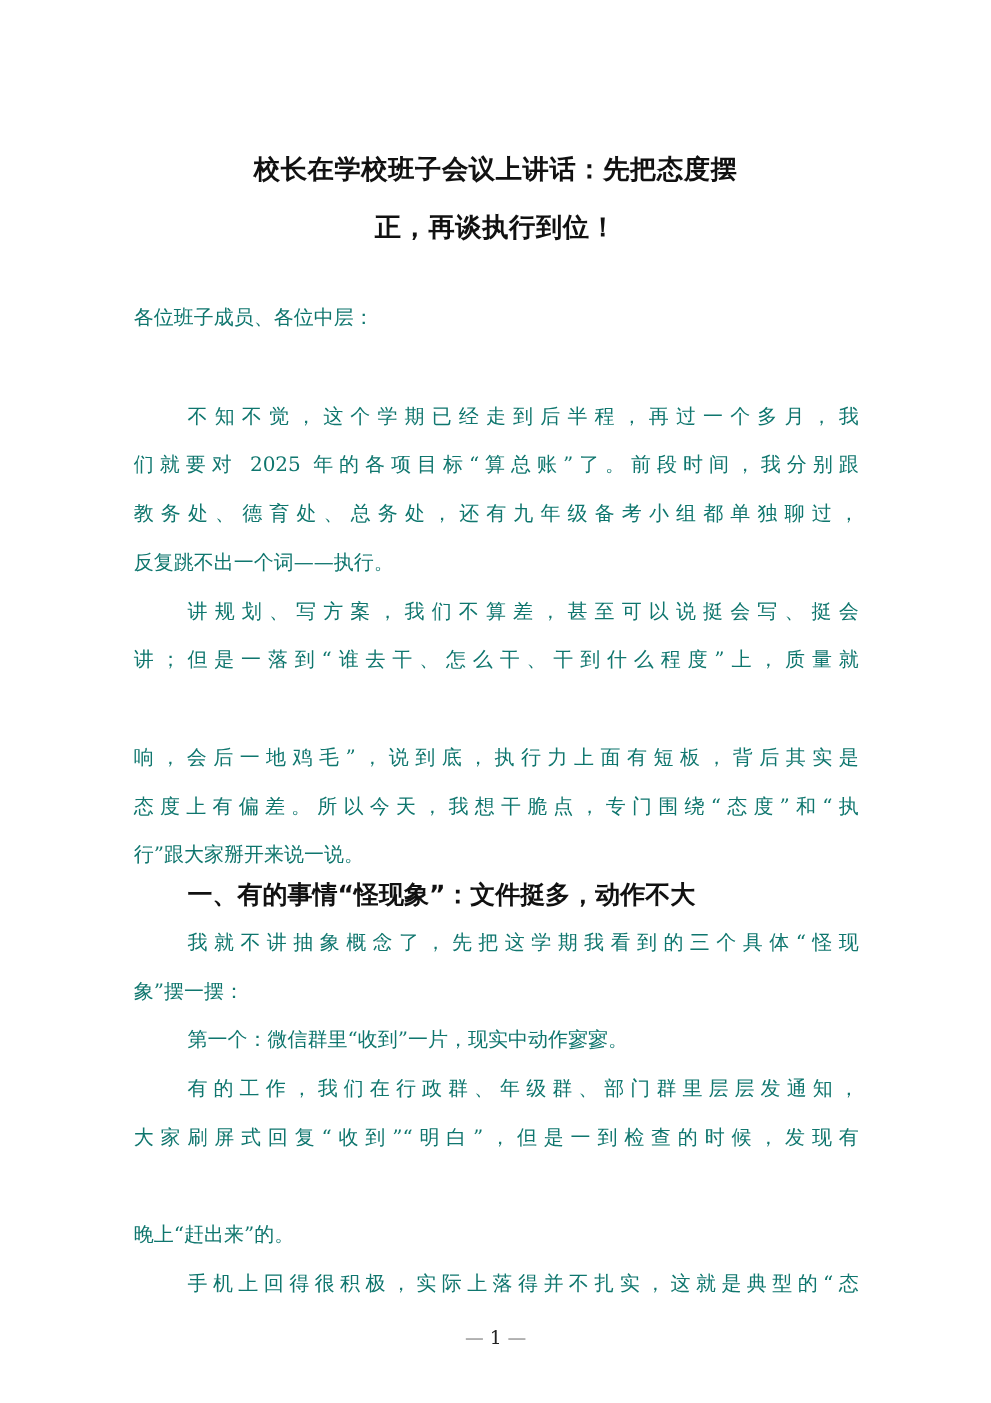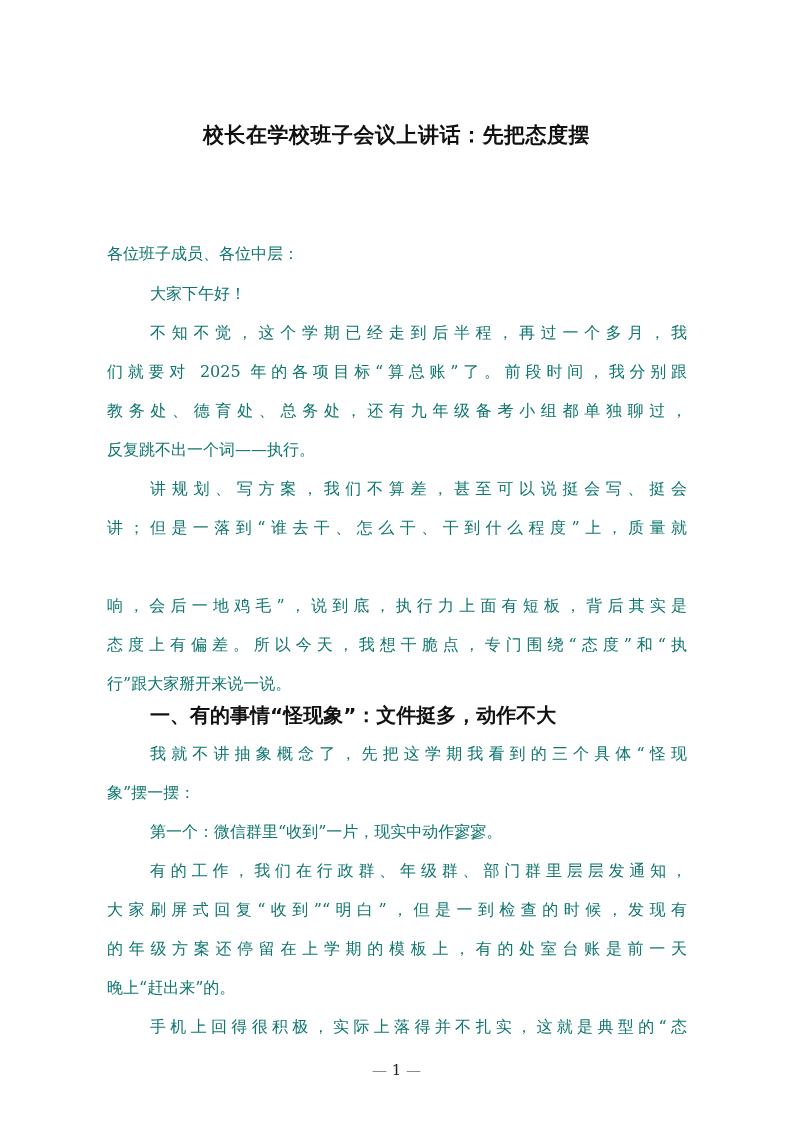--- a/index.html
+++ b/index.html
@@ -76,25 +76,25 @@
       color: #888888;
     }
   </style>
 </head>
 <body>
 
 <div class="page">
 
   <div class="title">
     <div>校长在学校班子会议上讲话：先把态度摆</div>
+    <div>正，再谈执行到位！</div>
   </div>
 
   <div class="line last" style="top:241px;">各位班子成员、各位中层：</div>
 
-  <div class="line indent last" style="top:281px;">大家下午好！</div>
 
   <div class="line indent" style="top:320px;">不知不觉，这个学期已经走到后半程，再过一个多月，我</div>
   <div class="line" style="top:359px;">们就要对 2025 年的各项目标“算总账”了。前段时间，我分别跟</div>
   <div class="line" style="top:398px;">教务处、德育处、总务处，还有九年级备考小组都单独聊过，</div>
   <div class="line last" style="top:437px;">反复跳不出一个词——执行。</div>
 
   <div class="line indent" style="top:476px;">讲规划、写方案，我们不算差，甚至可以说挺会写、挺会</div>
   <div class="line" style="top:515px;">讲；但是一落到“谁去干、怎么干、干到什么程度”上，质量就</div>
   <div class="line" style="top:593px;">响，会后一地鸡毛”，说到底，执行力上面有短板，背后其实是</div>
   <div class="line" style="top:632px;">态度上有偏差。所以今天，我想干脆点，专门围绕“态度”和“执</div>
@@ -102,21 +102,20 @@
 
   <div class="heading" style="top:702px;">一、有的事情“怪现象”：文件挺多，动作不大</div>
 
   <div class="line indent" style="top:741px;">我就不讲抽象概念了，先把这学期我看到的三个具体“怪现</div>
   <div class="line last" style="top:780px;">象”摆一摆：</div>
 
   <div class="line indent last" style="top:819px;">第一个：微信群里“收到”一片，现实中动作寥寥。</div>
 
   <div class="line indent" style="top:858px;">有的工作，我们在行政群、年级群、部门群里层层发通知，</div>
   <div class="line" style="top:897px;">大家刷屏式回复“收到”“明白”，但是一到检查的时候，发现有</div>
-  <div class="line" style="top:936px;">的年级方案还停留在上学期的模板上，有的处室台账是前一天</div>
   <div class="line last" style="top:975px;">晚上“赶出来”的。</div>
 
   <div class="line indent" style="top:1014px;">手机上回得很积极，实际上落得并不扎实，这就是典型的“态</div>
 
   <div class="page-number" style="top:1061px;">
     <span class="dash">—</span>
     <span>1</span>
     <span class="dash">—</span>
   </div>
 

